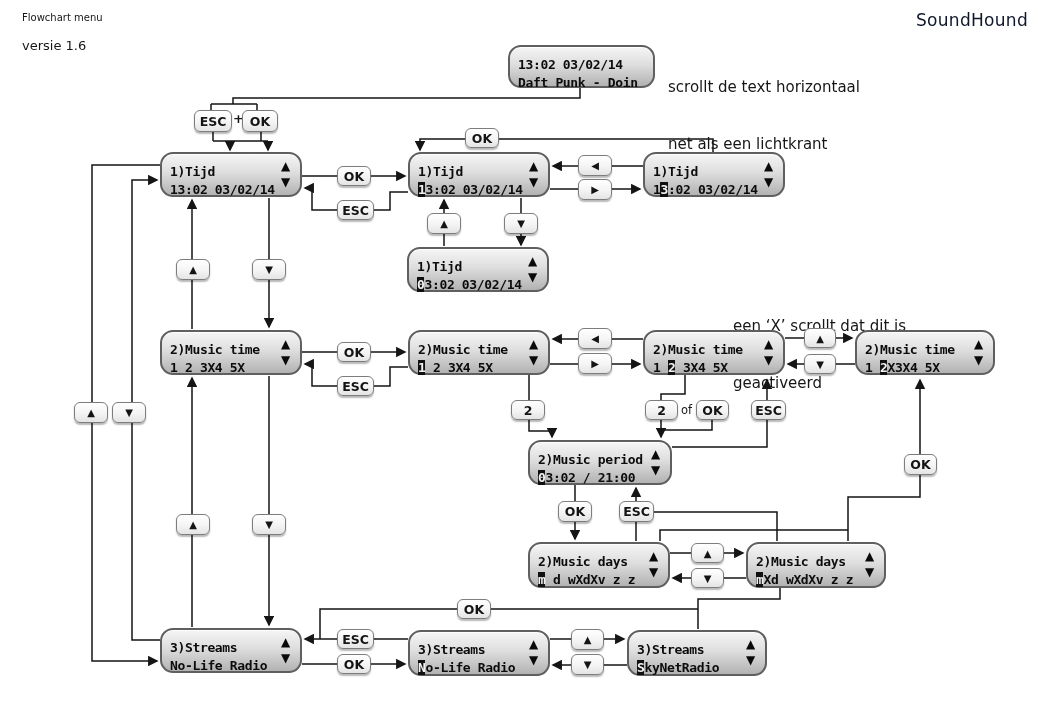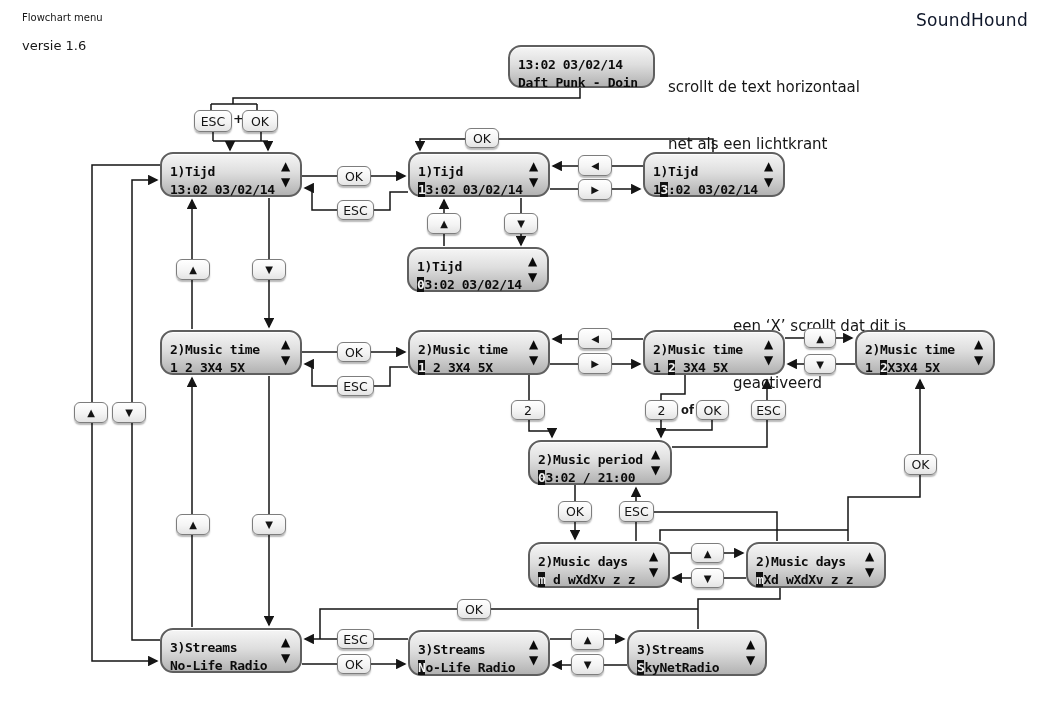--- a/index.html
+++ b/index.html
@@ -16,21 +16,21 @@
   .lcd-l1,.lcd-l2{font-family:"DejaVu Sans Mono",monospace;font-weight:bold;font-size:13px;
        letter-spacing:-0.35px;line-height:18px;color:#0c0c0c;white-space:pre;}
   .inv{background:#101010;color:#f2f2f2;}
   .inv:empty{display:none;}
   .lcd-ar{position:absolute;right:7px;top:4px;width:15px;text-align:center;color:#0a0a0a;
        font-size:12px;line-height:16px;font-family:"DejaVu Sans",sans-serif;}
   .btn{position:absolute;box-sizing:border-box;border:1.5px solid #7d7d7d;border-radius:6px;
        background:linear-gradient(180deg,#ffffff 0%,#f4f4f4 55%,#e4e4e4 100%);
        box-shadow:0 1.5px 1.5px rgba(0,0,0,.28);
        display:flex;align-items:center;justify-content:center;
-       font-size:12.5px;font-weight:normal;color:#141414;}
+       font-size:12.5px;font-weight:bold;color:#141414;}
   .btn.tri{font-size:10px;}
   svg.flow{position:absolute;left:0;top:0;pointer-events:none;}
 </style>
 </head>
 <body>
 
 <div class="stage">
 
   <svg class="flow" width="1038" height="718">
     <defs>
@@ -270,21 +270,21 @@
 
   <div class="btn" style="left:337px;top:342px;width:34px;height:20px">OK</div>
   <div class="btn" style="left:337px;top:376px;width:37px;height:20px">ESC</div>
   <div class="btn tri" style="left:578px;top:328px;width:34px;height:21px">◀</div>
   <div class="btn tri" style="left:578px;top:353px;width:34px;height:21px">▶</div>
   <div class="btn tri" style="left:804px;top:328px;width:32px;height:20px">▲</div>
   <div class="btn tri" style="left:804px;top:354px;width:32px;height:20px">▼</div>
 
   <div class="btn" style="left:511px;top:400px;width:34px;height:20px">2</div>
   <div class="btn" style="left:645px;top:400px;width:33px;height:20px">2</div>
-  <div class="txt" style="left:681px;top:403px;font-weight:bold;font-size:11.5px">of</div>
+  <div class="txt" style="left:681px;top:403px;font-weight:normal;font-size:11.5px">of</div>
   <div class="btn" style="left:696px;top:400px;width:33px;height:20px">OK</div>
   <div class="btn" style="left:751px;top:400px;width:35px;height:20px">ESC</div>
 
   <div class="btn" style="left:904px;top:454px;width:33px;height:21px">OK</div>
   <div class="btn" style="left:558px;top:501px;width:34px;height:21px">OK</div>
   <div class="btn" style="left:619px;top:501px;width:35px;height:21px">ESC</div>
   <div class="btn tri" style="left:691px;top:543px;width:33px;height:20px">▲</div>
   <div class="btn tri" style="left:691px;top:568px;width:33px;height:20px">▼</div>
 
   <div class="btn tri" style="left:176px;top:514px;width:34px;height:21px">▲</div>

